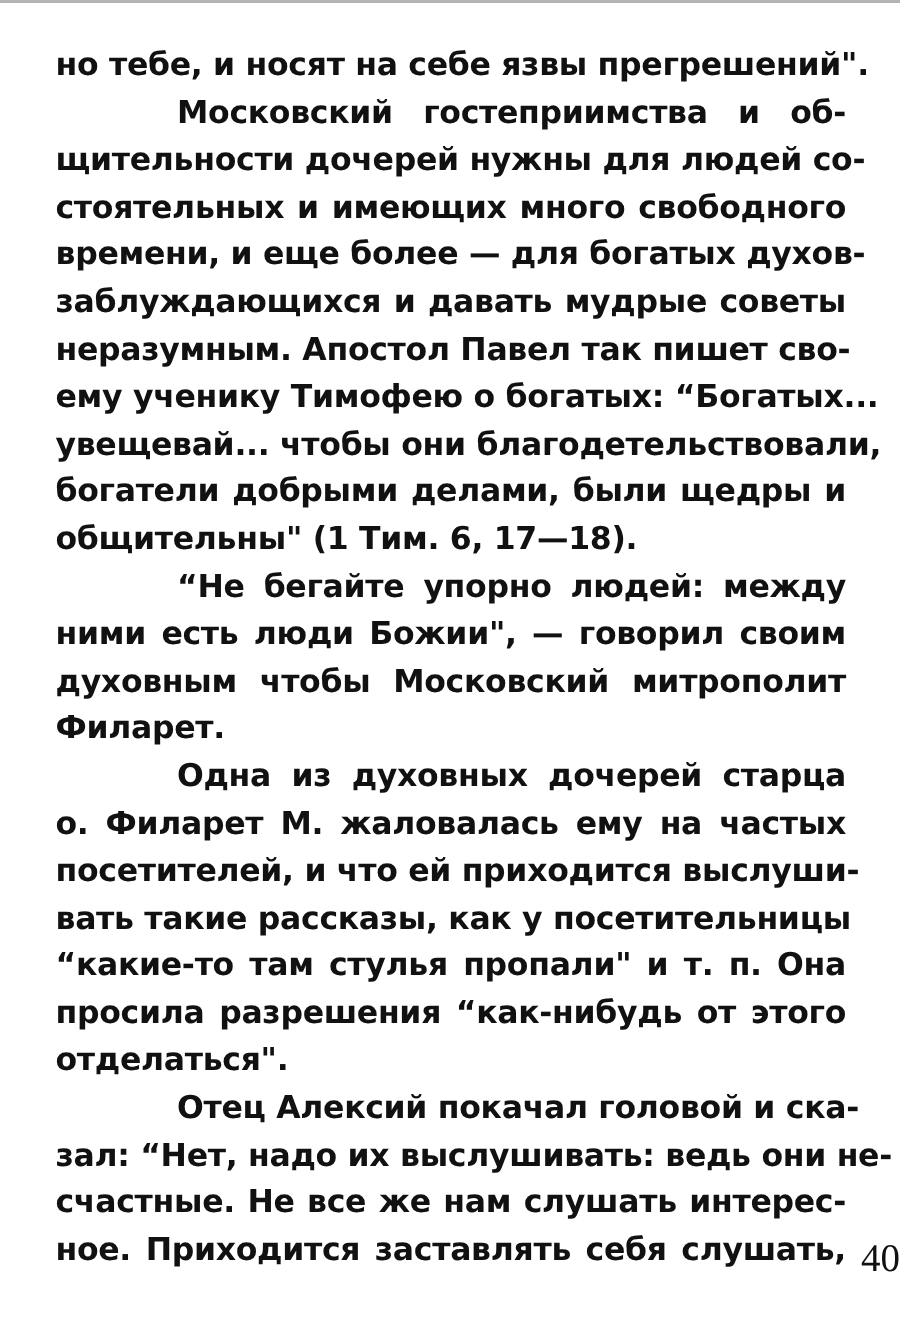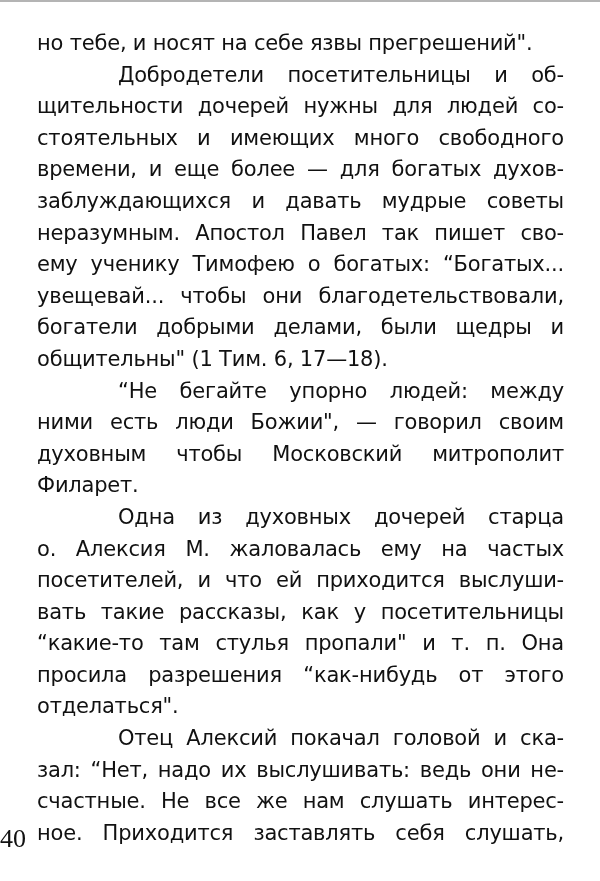--- a/index.html
+++ b/index.html
@@ -25,59 +25,60 @@
       line-height: 31.6px;
       color: #111111;
       letter-spacing: -0.2px;
     }
     .line {
       display: block;
       white-space: nowrap;
       text-align: justify;
       text-align-last: justify;
       height: 31.6px;
+      font-weight: bold;
     }
     .line.last {
       text-align-last: left;
     }
     .line.indent {
       padding-left: 81px;
     }
     .page-number {
       position: absolute;
       left: 0;
       width: 600px;
       top: 822px;
-      text-align: left;
+      text-align: right;
       font-family: "Liberation Serif", "DejaVu Serif", serif;
       font-size: 26px;
       color: #111111;
     }
   </style>
 </head>
 <body>
 
 <div class="page-text" id="page-text">
     <span class="line last">но тебе, и носят на себе язвы прегрешений".</span>
-    <span class="line indent">Добродетели посетительницы и об-</span>
+    <span class="line indent">Московский гостеприимства и об-</span>
     <span class="line">щительности дочерей нужны для людей со-</span>
     <span class="line">стоятельных и имеющих много свободного</span>
     <span class="line">времени, и еще более — для богатых духов-</span>
     <span class="line">заблуждающихся и давать мудрые советы</span>
     <span class="line">неразумным. Апостол Павел так пишет сво-</span>
     <span class="line">ему ученику Тимофею о богатых: “Богатых...</span>
     <span class="line">увещевай... чтобы они благодетельствовали,</span>
     <span class="line">богатели добрыми делами, были щедры и</span>
     <span class="line last">общительны" (1 Тим. 6, 17—18).</span>
     <span class="line indent">“Не бегайте упорно людей: между</span>
     <span class="line">ними есть люди Божии", — говорил своим</span>
     <span class="line">духовным чтобы Московский митрополит</span>
     <span class="line last">Филарет.</span>
     <span class="line indent">Одна из духовных дочерей старца</span>
-    <span class="line">о. Алексия М. жаловалась ему на частых</span>
+    <span class="line">о. Филарет М. жаловалась ему на частых</span>
     <span class="line">посетителей, и что ей приходится выслуши-</span>
     <span class="line">вать такие рассказы, как у посетительницы</span>
     <span class="line">“какие-то там стулья пропали" и т. п. Она</span>
     <span class="line">просила разрешения “как-нибудь от этого</span>
     <span class="line last">отделаться".</span>
     <span class="line indent">Отец Алексий покачал головой и ска-</span>
     <span class="line">зал: “Нет, надо их выслушивать: ведь они не-</span>
     <span class="line">счастные. Не все же нам слушать интерес-</span>
     <span class="line">ное. Приходится заставлять себя слушать,</span>
   </div>

